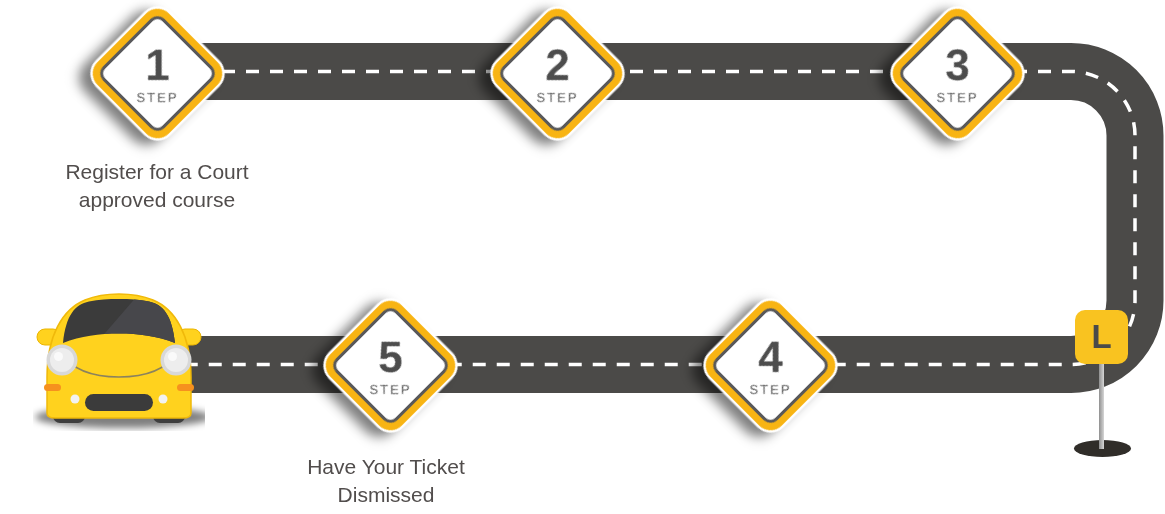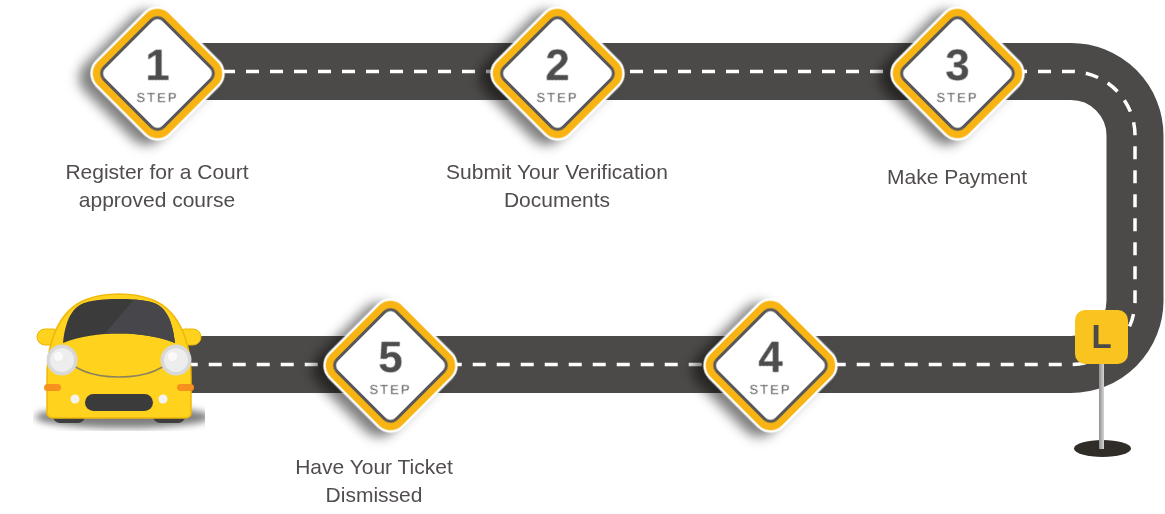--- a/index.html
+++ b/index.html
@@ -32,21 +32,21 @@
   .pos-s5{left:339.5px;top:314.5px;}
   
   .caption{
     position:absolute;width:340px;text-align:center;
     font-size:21px;line-height:28px;color:#514D4C;white-space:pre-line;
   }
   .cap-1{left:-13px;top:158px;}
   .cap-2{left:387px;top:158px;}
   .cap-3{left:787px;top:163px;}
   .cap-4{left:600px;top:453px;}
-  .cap-5{left:204px;top:453px;text-align:center;}
+  .cap-5{left:216px;top:453px;text-align:center;}
   
   .sign-shadow{
     position:absolute;left:1074px;top:440px;width:57px;height:17px;
     border-radius:50%;background:#1E1B17;opacity:.92;
   }
   .sign-pole{
     position:absolute;left:1099px;top:362px;width:5px;height:87px;
     background:linear-gradient(90deg,#8F8F8F,#D6D6D6);
   }
   .sign-plate{
@@ -134,23 +134,20 @@
     <div class="d-face">
       <div class="d-content">
         <div class="d-num">5</div>
         <div class="d-word">STEP</div>
       </div>
     </div>
   </div>
 
   <div class="caption cap-1">Register for a Court
 approved course</div>
-  <div class="caption cap-2">Submit Your Verification
-Documents</div>
-  <div class="caption cap-3">Make Payment</div>
   <div class="caption cap-5">Have Your Ticket
 Dismissed</div>
 
   <div class="sign-shadow"></div>
   <div class="sign-pole"></div>
   <div class="sign-plate">L</div>
 
 </div>
 
 </body></html>

